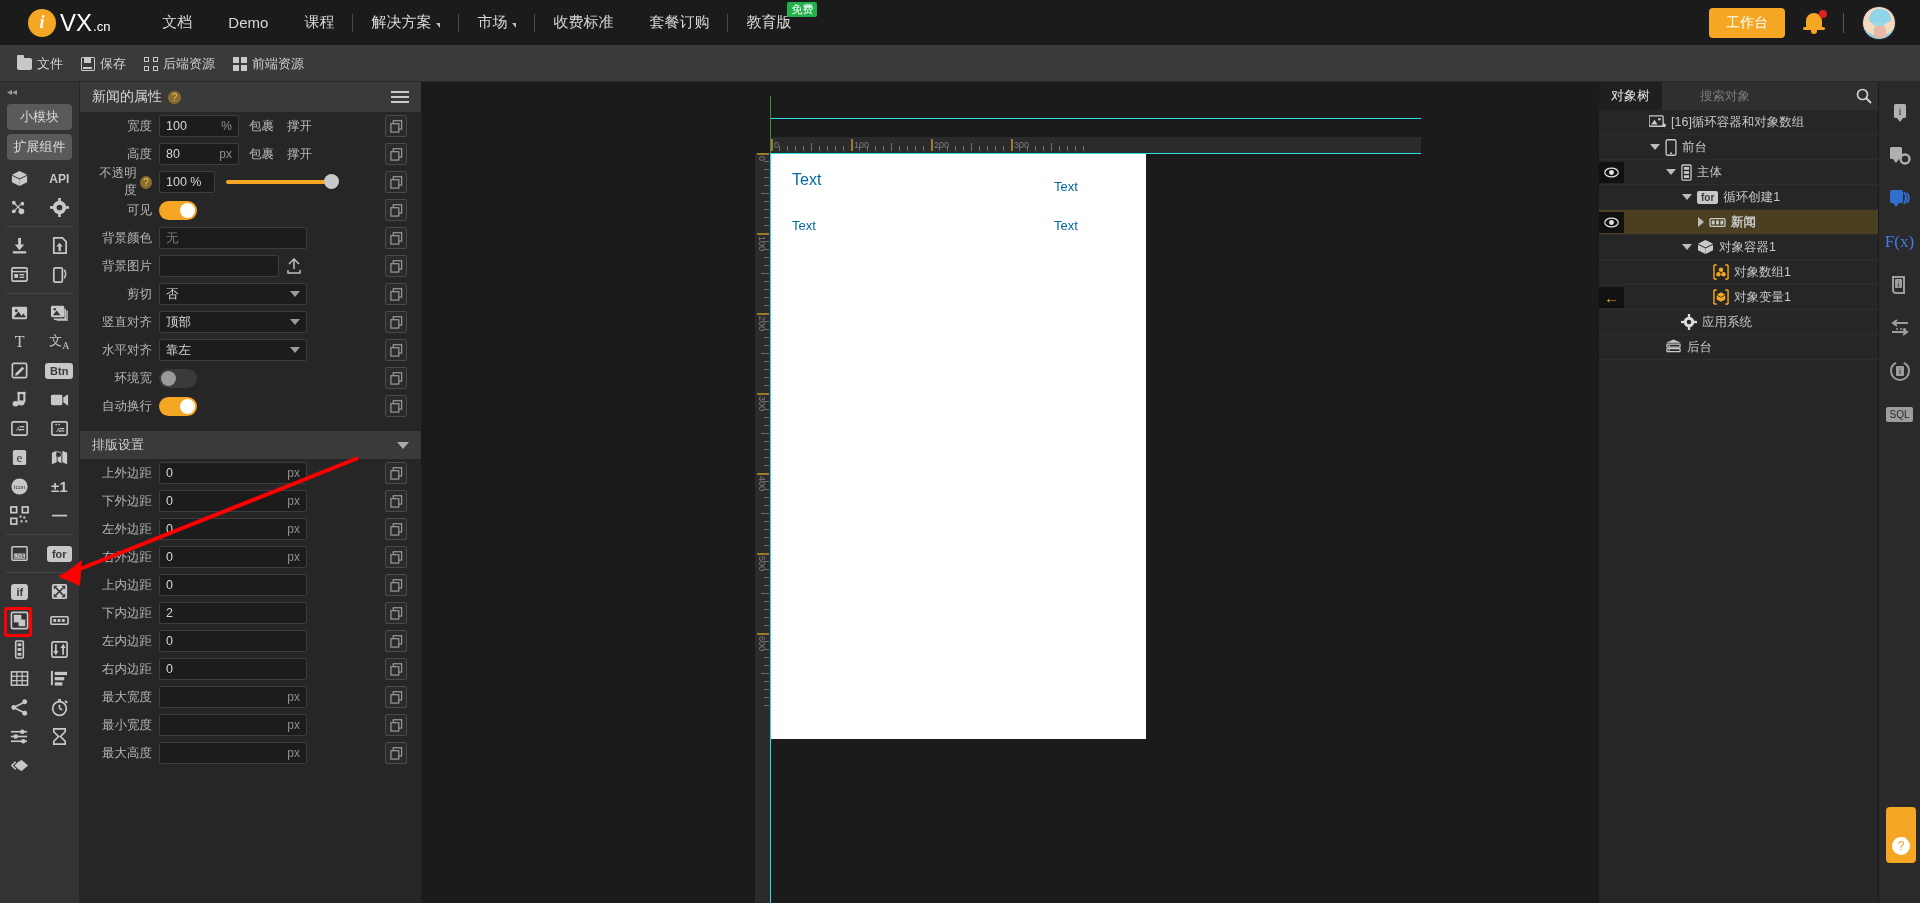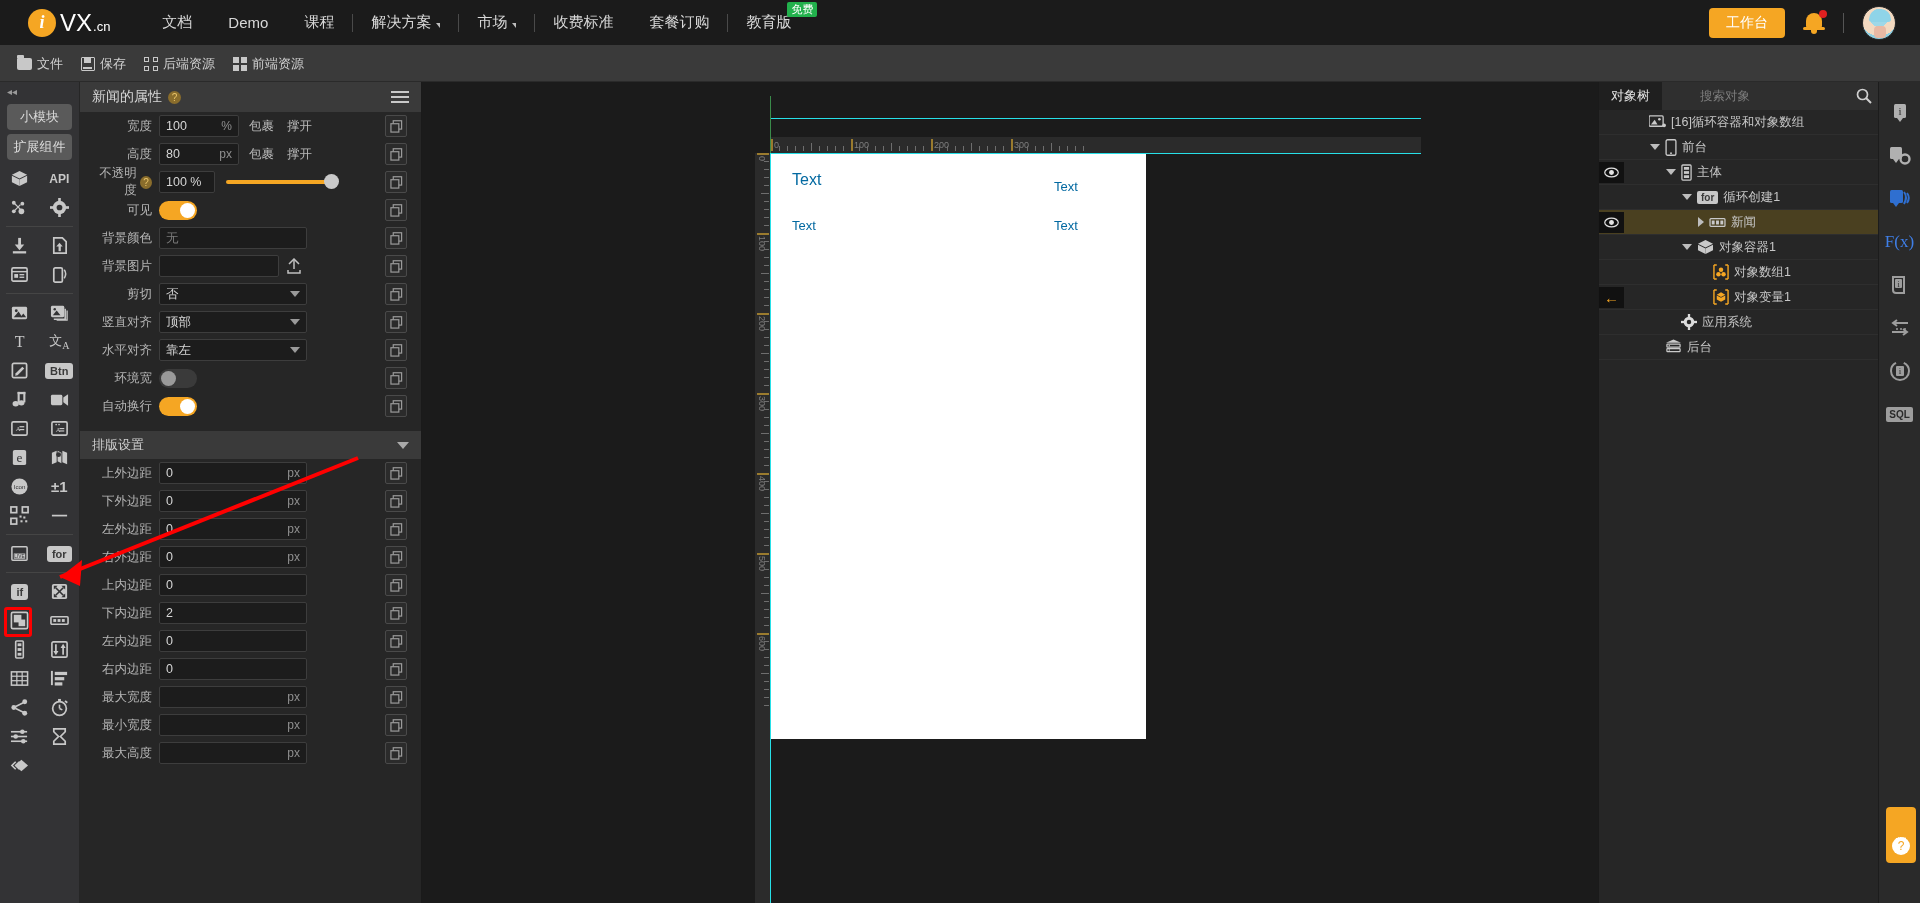--- a/index.html
+++ b/index.html
@@ -284,21 +284,21 @@
     color:#7d7d7d; font-size:12.5px; padding-left:38px; cursor:text;
   }
   .rp-search-btn {
     width:28px; display:flex;align-items:center;justify-content:center; cursor:pointer;
   }
   .tree-row {
     height:25px; display:flex; align-items:center; gap:5px;
     border-bottom:1px solid #2e2e2e; color:#c7c7c7; font-size:12.5px; cursor:pointer;
     position:relative;
   }
-  .tree-row.sel { background:#4a4020; }
+  .tree-row.sel { background:#4a4020;font-weight:bold; }
   .eye {
     width:25px;height:21px;background:#111;display:flex;align-items:center;justify-content:center;
     flex-shrink:0; cursor:pointer;
   }
   .tri-d { width:0;height:0;border-left:5px solid transparent;border-right:5px solid transparent;border-top:6px solid #bdbdbd; flex-shrink:0;}
   .tri-r { width:0;height:0;border-top:5px solid transparent;border-bottom:5px solid transparent;border-left:6px solid #bdbdbd; flex-shrink:0;}
   .for-chip {
     background:#c8c8c8; color:#3a3a3a; font-size:10px; font-weight:bold;
     border-radius:2px; padding:1px 4px; line-height:11px; flex-shrink:0;
   }
@@ -1470,21 +1470,21 @@
         </svg>
     </div>
     <div class="rrail-cell">
       <svg width="24" height="24" viewBox="0 0 24 24">
           <circle cx="12" cy="12" r="9" fill="none" stroke="#9d9d9d" stroke-width="2" stroke-dasharray="38 8"></circle>
           <rect x="8" y="7" width="8" height="10" rx="1" fill="#9d9d9d"></rect>
           <text x="12" y="15" font-size="9" fill="#2a2a2a" text-anchor="middle" font-family="Liberation Serif,serif">i</text>
         </svg>
     </div>
     <div class="rrail-cell">
-      <span style="background:#9d9d9d;color:#2a2a2a;font-size:10px;font-weight:bold;padding:2px 3px;border-radius:2px;">SQL</span>
+      <span style="background:#9d9d9d;color:#2a2a2a;font-size:10px;font-weight:normal;padding:2px 3px;border-radius:2px;">SQL</span>
     </div>
     <div class="help-card">
       <span style="writing-mode:vertical-rl;">帮助中心</span>
       <span class="help-q">?</span>
     </div>
   </div>
 
 </div>
 
 </body></html>

